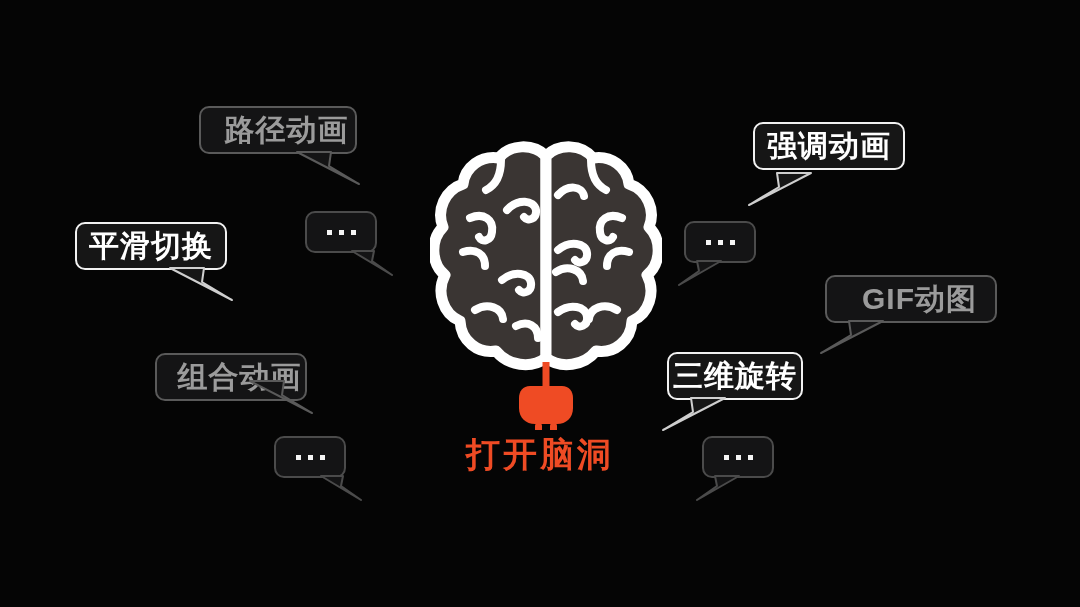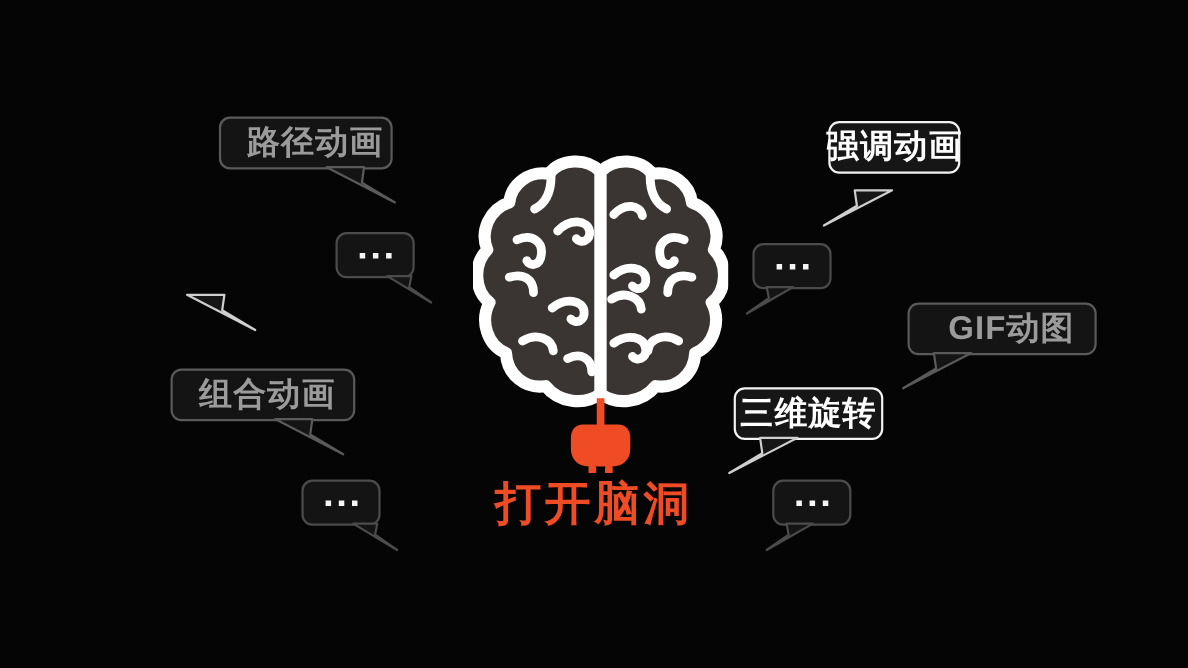--- a/index.html
+++ b/index.html
@@ -92,21 +92,21 @@
     height: 290px;
   }
 
   
   #caption {
     position: absolute;
     left: 0;
     top: 437px;
     width: 1080px;
     text-align: center;
-    font-size: 42px;
+    font-size: 34px;
     font-weight: 700;
     letter-spacing: 3px;
     color: #ef4b24;
     line-height: 1;
   }
 </style>
 </head>
 <body>
 
 <div id="stage">
@@ -193,41 +193,44 @@
 
   <div class="bubble dots" style="left:305px; top:211px;">
     <span class="dot"></span>
     <span class="dot"></span>
     <span class="dot"></span>
   </div>
   <svg class="tail" style="left:350px; top:249px;" width="48" height="30">
     <path d="M2 2 L42 26 L22 12 L24 2 Z" fill="#141415" stroke="#4b4b4b" stroke-width="2" stroke-linejoin="round"></path>
   </svg>
 
+  <div class="bubble text bright" style="left:75px; top:222px; width:152px;">
+    <span class="btext">平滑切换</span>
+  </div>
   <svg class="tail" style="left:168px; top:266px;" width="70" height="40">
     <path d="M2 2 L64 34 L34 16 L36 2 Z" fill="#161616" stroke="#cfcfcf" stroke-width="2" stroke-linejoin="round"></path>
   </svg>
 
-  <div class="bubble text dim" style="left:155px; top:335px; width:168px;justify-content:flex-end;">
+  <div class="bubble text dim" style="left:155px; top:353px; width:152px;">
     <span class="btext">组合动画</span>
   </div>
   <svg class="tail" style="left:248px; top:379px;" width="70" height="40">
     <path d="M2 2 L64 34 L34 16 L36 2 Z" fill="#141415" stroke="#5a5a5a" stroke-width="2" stroke-linejoin="round"></path>
   </svg>
 
   <div class="bubble dots" style="left:274px; top:436px;">
     <span class="dot"></span>
     <span class="dot"></span>
     <span class="dot"></span>
   </div>
   <svg class="tail" style="left:319px; top:474px;" width="48" height="30">
     <path d="M2 2 L42 26 L22 12 L24 2 Z" fill="#141415" stroke="#4b4b4b" stroke-width="2" stroke-linejoin="round"></path>
   </svg>
 
-  <div class="bubble text bright" style="left:753px; top:110px; width:120px;">
+  <div class="bubble text bright" style="left:753px; top:122px; width:152px;">
     <span class="btext">强调动画</span>
   </div>
   <svg class="tail" style="left:743px; top:171px;" width="70" height="40">
     <path d="M68 2 L6 34 L36 16 L34 2 Z" fill="#161616" stroke="#cfcfcf" stroke-width="2" stroke-linejoin="round"></path>
   </svg>
 
   <div class="bubble dots" style="left:684px; top:221px;">
     <span class="dot"></span>
     <span class="dot"></span>
     <span class="dot"></span>

